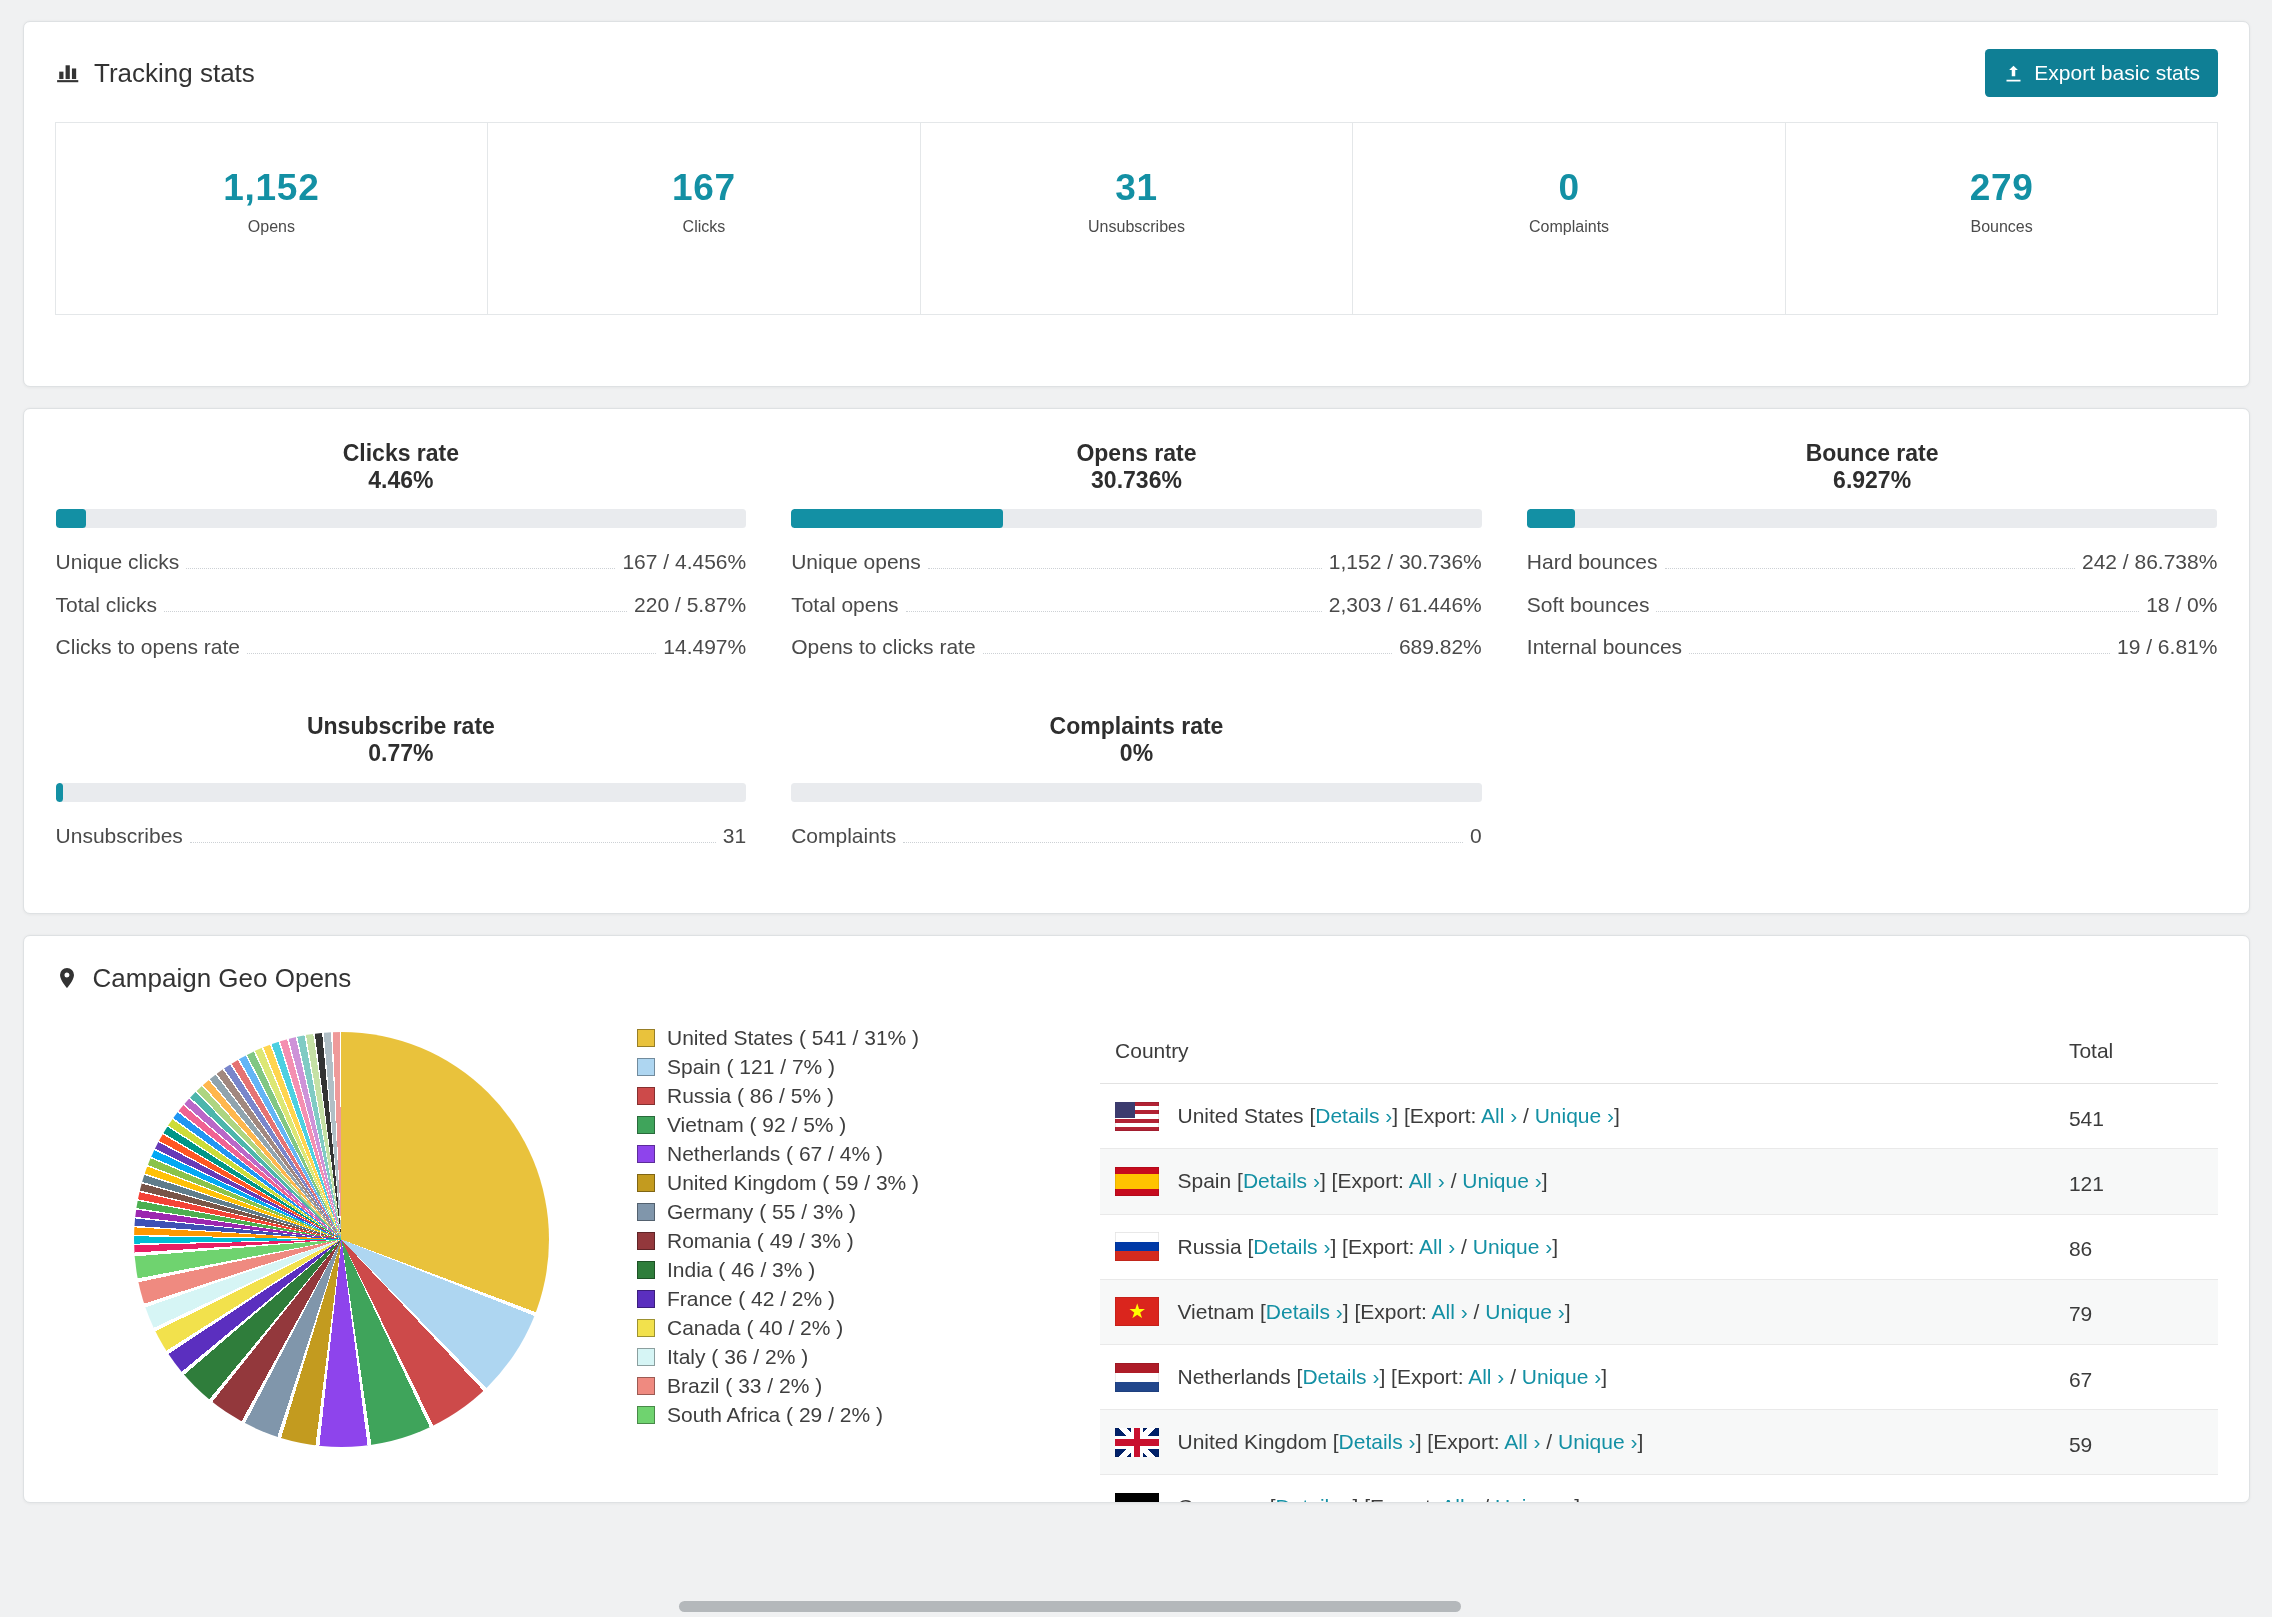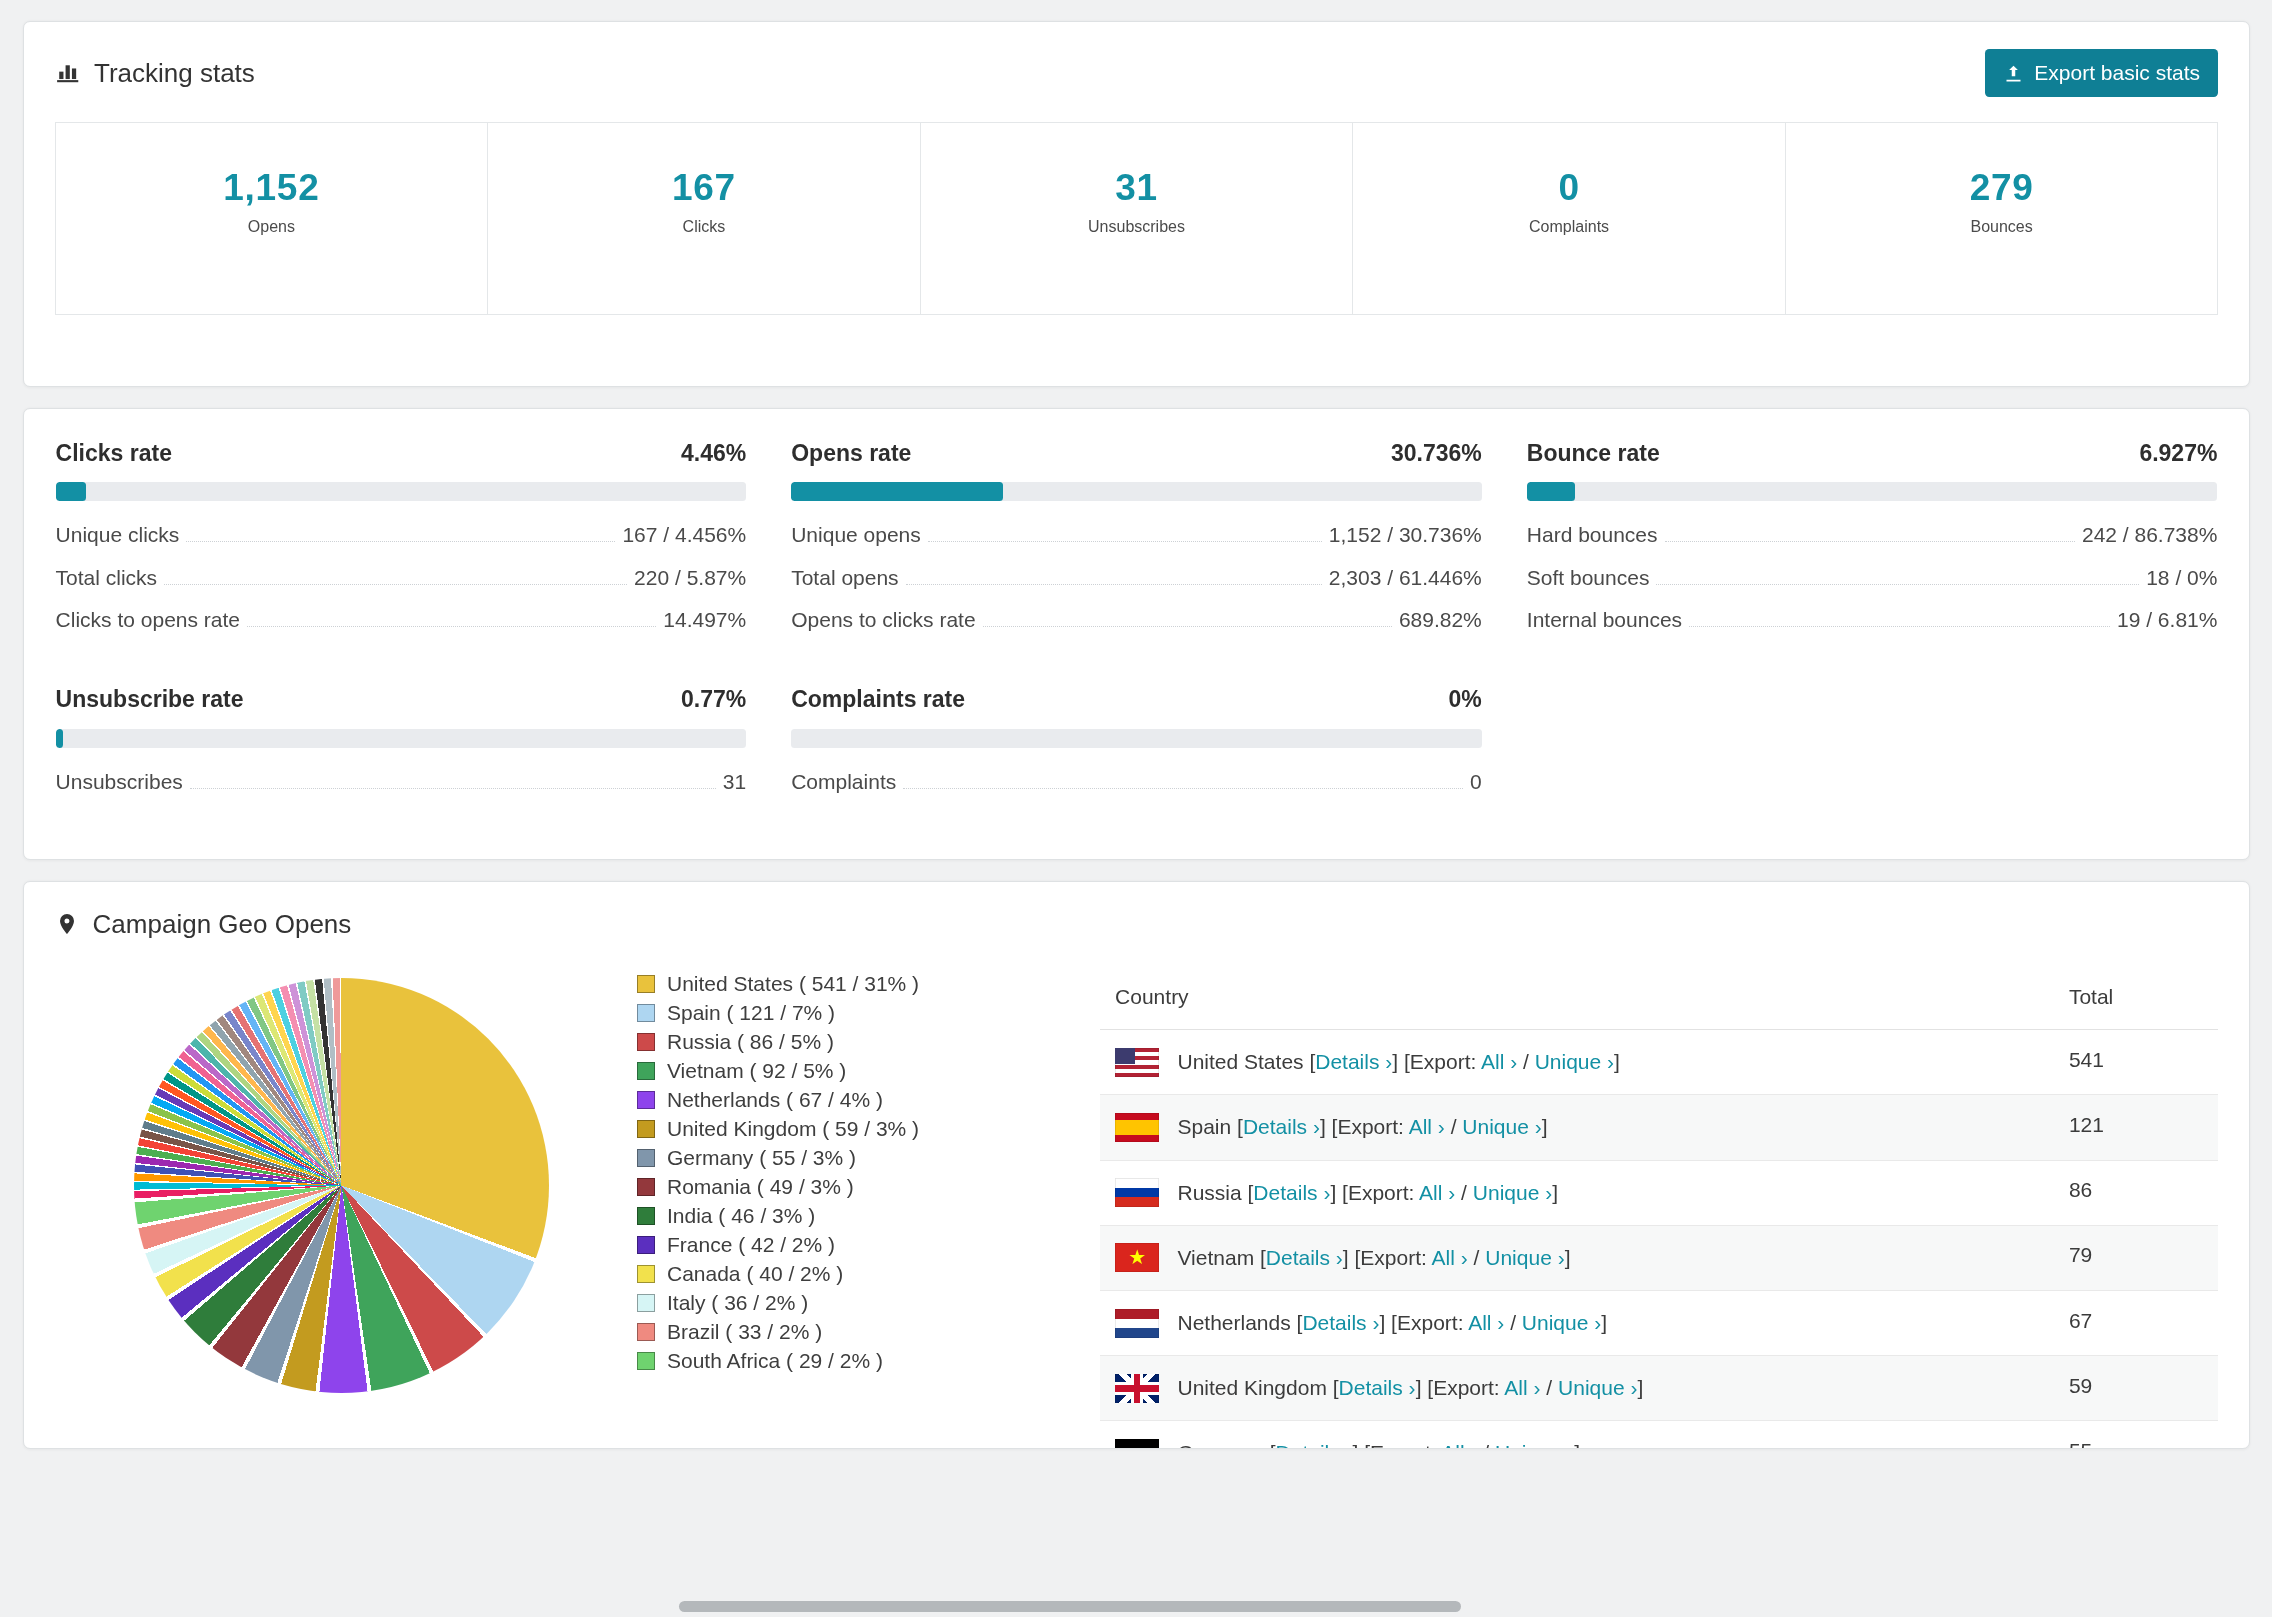--- a/index.html
+++ b/index.html
@@ -35,40 +35,40 @@
   }
   .stats-row{display:flex;border:0.7px solid #e4e7e9;margin-top:25.4px;}
   .stat-cell{flex:1;text-align:center;padding:44px 0 78px 0;border-right:0.7px solid #e4e7e9;}
   .stat-cell:last-child{border-right:none;}
   .stat-value{font-size:37px;font-weight:bold;color:var(--accent);letter-spacing:0.7px;}
   .stat-label{font-size:16px;color:#4b4b4b;margin-top:8.5px;}
 
   
   .rates-card{padding:31px 32px 56px 32px;}
   .rates-grid{display:grid;grid-template-columns:1fr 1fr 1fr;column-gap:45px;row-gap:45px;}
-  .rate-head{display:flex;justify-content:space-between;align-items:center;font-size:23px;font-weight:bold;color:#2e2e2e;}
+  .rate-head{display:flex;justify-content:space-between;align-items:center;font-size:23px;font-weight:bold;color:#2e2e2e;flex-direction:column;}
   .bar-track{height:19px;background:var(--track);border-radius:3.5px;margin:15.5px 0 12.7px 0;overflow:hidden;}
   .bar-fill{height:100%;background:var(--accent);border-radius:3.5px;}
   .rate-row{display:flex;align-items:flex-end;font-size:21px;color:#4a4a4a;padding:9.2px 0;}
   .rate-row-label,.rate-row-value{white-space:nowrap;}
   .leader{flex:1;border-bottom:1.4px dotted #cdd1d5;margin:0 7px 5px 7px;}
 
   
   .geo-card{padding:27px 31px 0 31px;overflow:hidden;}
   .geo-content{display:flex;align-items:flex-start;margin-top:25.4px;}
   .pie{width:415px;height:415px;border-radius:50%;margin:12.7px 0 0 79px;flex:0 0 auto;}
   .legend{margin-left:88px;margin-top:4.2px;width:395px;flex:0 0 auto;}
   .legend-item{display:flex;align-items:center;gap:12px;height:29px;font-size:21px;color:#3e3e3e;}
   .legend-swatch{width:18.4px;height:18.4px;border:0.7px solid rgba(0,0,0,.35);flex:0 0 auto;}
 
   .geo-table{flex:1;margin-left:68px;height:483px;overflow:hidden;font-size:21px;}
   .geo-thead{display:flex;padding:20px 15.5px;color:#3c3c3c;border-bottom:0.7px solid #e2e2e2;}
   .geo-thead .th-country{flex:1;}
   .geo-thead .th-total{width:134px;}
-  .geo-row{display:flex;align-items:flex-start;padding:17.6px 15.5px;border-bottom:0.7px solid #e9e9e9;}
+  .geo-row{display:flex;align-items:flex-end;padding:17.6px 15.5px;border-bottom:0.7px solid #e9e9e9;}
   .geo-row:nth-child(even){background:#f7f8f8;}
   .geo-country-cell{flex:1;display:flex;align-items:center;gap:18.4px;}
   .geo-total{width:134px;}
   .geo-link{color:var(--accent);cursor:pointer;text-decoration:none;}
   .bracket,.country-name{color:#3c3c3c;}
 
   
   .flag{width:44px;height:29px;position:relative;flex:0 0 auto;display:inline-block;box-shadow:inset 0 0 0 0.7px rgba(0,0,0,.12);}
   .flag .canton{position:absolute;left:0;top:0;width:45%;height:57%;background:#3C3B6E;}
   .flag .star{position:absolute;left:0;top:0;right:0;bottom:0;color:#FFFF00;font-size:20px;line-height:29px;text-align:center;}

